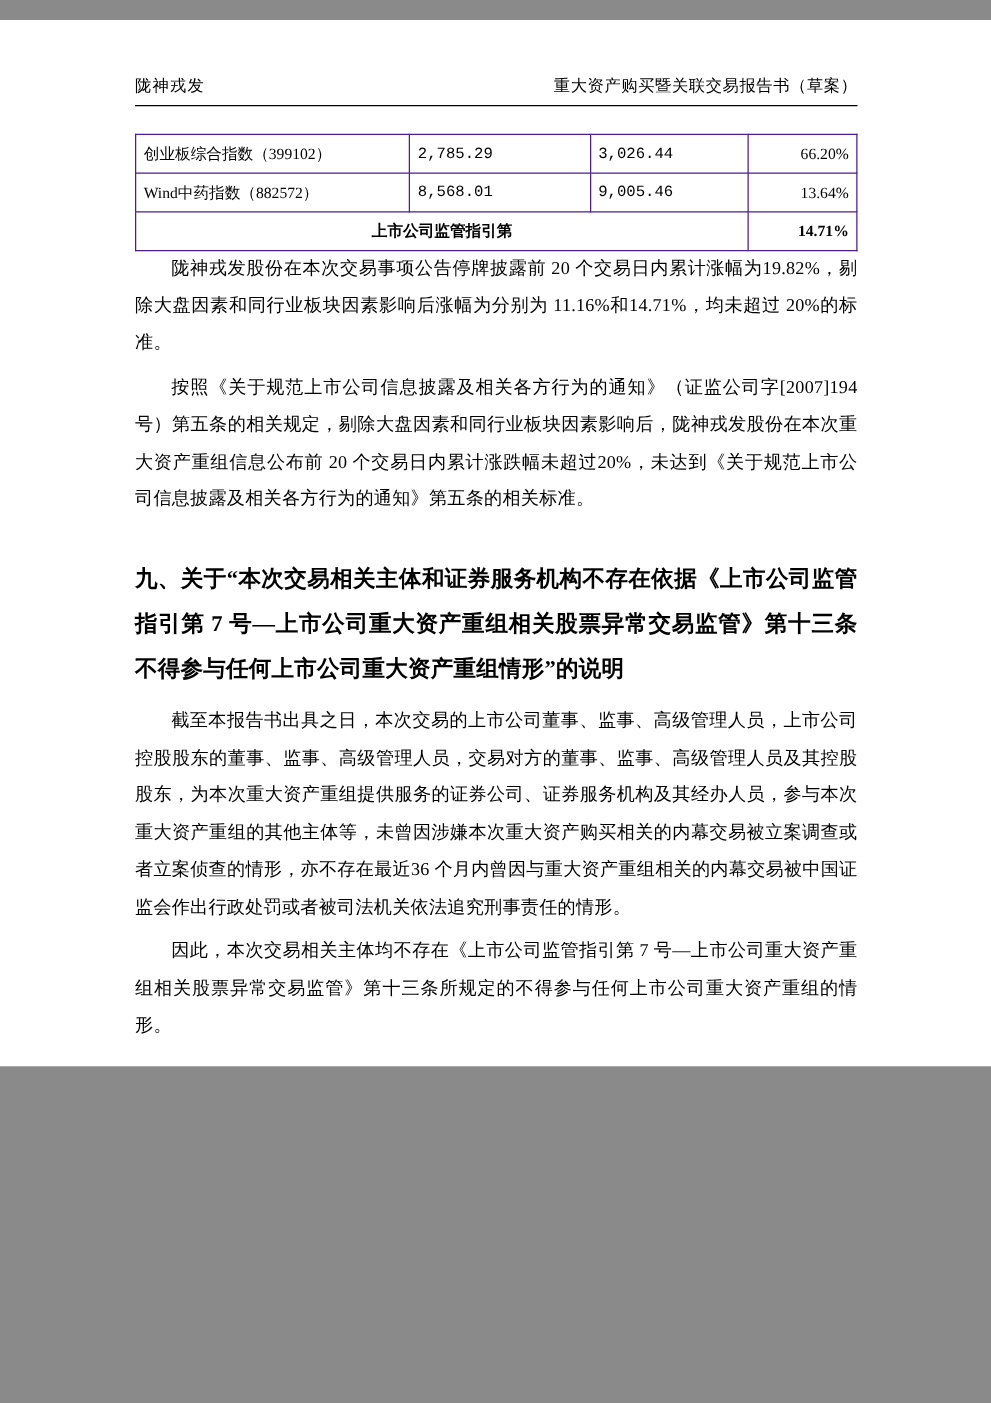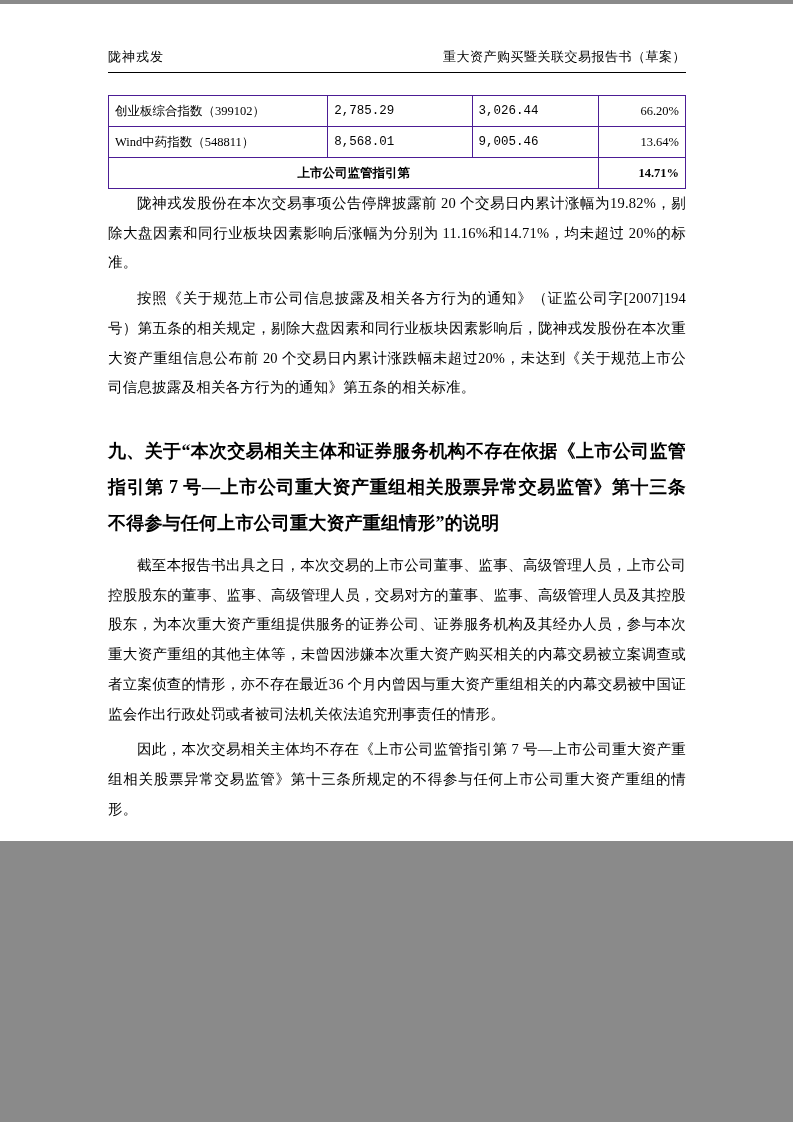--- a/index.html
+++ b/index.html
@@ -4,21 +4,21 @@
 <style>
   html, body {
     margin: 0;
     padding: 0;
     background: #8a8a8a;
   }
   .page {
     width: 793px;
     height: 837px;
     background: #ffffff;
-    margin: 4px auto;
+    margin: 16px auto;
     position: relative;
     box-sizing: border-box;
     font-family: "Liberation Serif", "DejaVu Serif", serif;
     color: #000000;
     overflow: hidden;
   }
   .content {
     position: absolute;
     left: 108px;
     top: 44px;
@@ -113,21 +113,21 @@
           <col class="col4">
       </colgroup>
       <tbody>
         <tr>
           <td class="c-label">创业板综合指数（399102）</td>
           <td class="c-num">2,785.29</td>
           <td class="c-num">3,026.44</td>
           <td class="c-pct">66.20%</td>
         </tr>
         <tr>
-          <td class="c-label">Wind中药指数（548811）</td>
+          <td class="c-label">Wind中药指数（882572）</td>
           <td class="c-num">8,568.01</td>
           <td class="c-num">9,005.46</td>
           <td class="c-pct">13.64%</td>
         </tr>
         <tr>
           <td class="merged" colspan="3">上市公司监管指引第</td>
           <td class="bold">14.71%</td>
         </tr>
       </tbody>
     </table>

